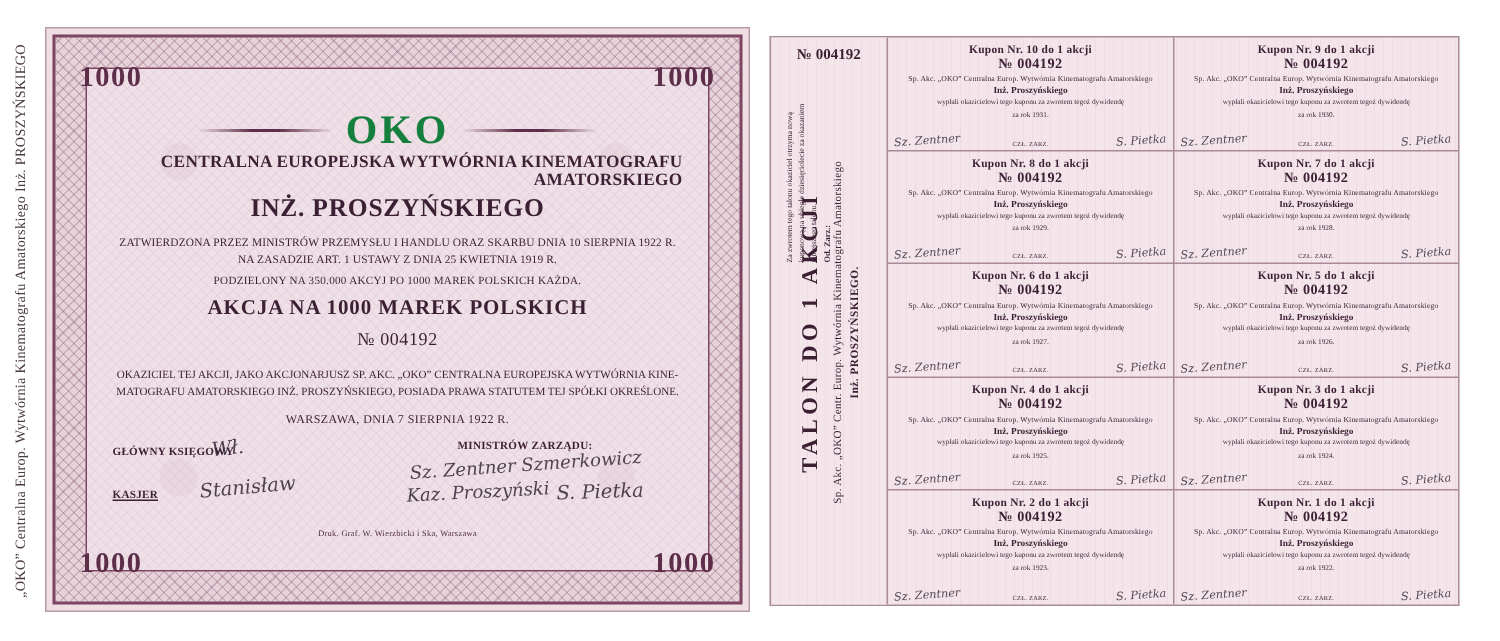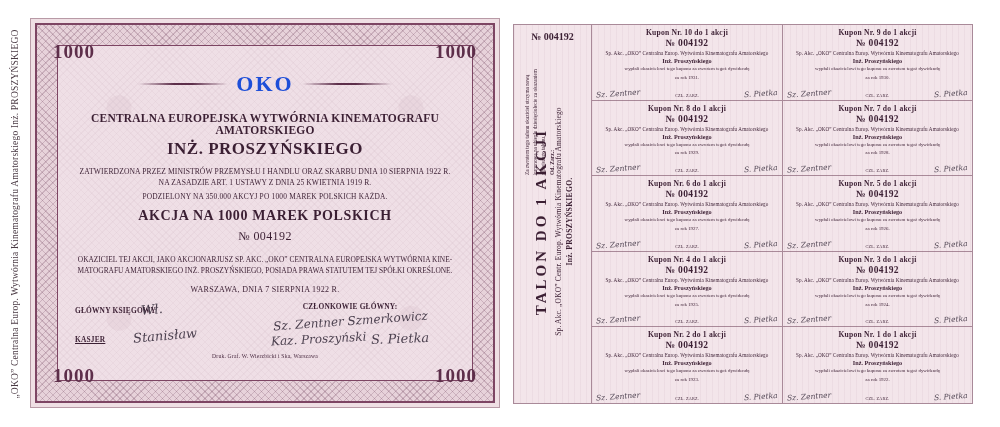--- a/index.html
+++ b/index.html
@@ -106,31 +106,32 @@
     position: relative;
   }
   .flourish:before {
     content: "";
     position: absolute;
     left: 0; right: 0; top: 6px;
     height: 2px;
     background: linear-gradient(to right, rgba(93,46,74,0), #5d2e4a 40%, #5d2e4a 60%, rgba(93,46,74,0));
   }
   .oko {
-    font-size: 22px;
+    font-size: 27px;
     font-weight: bold;
     letter-spacing: 2px;
-    color: #1d4ed8;
+    color: #15803d;
     font-family: "Liberation Serif", serif;
   }
   .t-central {
     font-size: 11.5px;
     font-weight: bold;
     letter-spacing: 0.2px;
-    margin-top: 15px;
+    margin-top: 0;
+    text-align: right;
   }
   .t-proszynski {
     font-size: 17px;
     font-weight: bold;
     letter-spacing: 0.5px;
     margin-top: 3px;
   }
   .t-spolka {
     font-size: 10px;
     letter-spacing: 2px;
@@ -428,21 +429,21 @@
       <div class="t-body">OKAZICIEL TEJ AKCJI, JAKO AKCJONARJUSZ SP. AKC. „OKO” CENTRALNA EUROPEJSKA WYTWÓRNIA KINE-MATOGRAFU AMATORSKIEGO INŻ. PROSZYŃSKIEGO, POSIADA PRAWA STATUTEM TEJ SPÓŁKI OKREŚLONE.</div>
       <div class="t-warszawa">WARSZAWA, DNIA 7 SIERPNIA 1922 R.</div>
 
       <div class="sig-area">
         <div class="sig-left-label">GŁÓWNY KSIĘGOWY</div>
         <div class="scribble scr-a">Wł.</div>
         <div class="sig-left-label2">KASJER</div>
         <div class="scribble scr-b">Stanisław</div>
 
         <div class="sig-right">
-          <div class="sig-right-label">CZŁONKOWIE GŁÓWNY:</div>
+          <div class="sig-right-label">MINISTRÓW ZARZĄDU:</div>
           <div class="scribble scr-c">Sz. Zentner  Szmerkowicz</div>
           <div class="scribble scr-d">Kaz. Proszyński</div>
           <div class="scribble scr-e">S. Pietka</div>
         </div>
       </div>
       <div class="printer-line">Druk. Graf. W. Wierzbicki i Ska, Warszawa</div>
     </div>
   </div>
 
   <div class="coupons">

